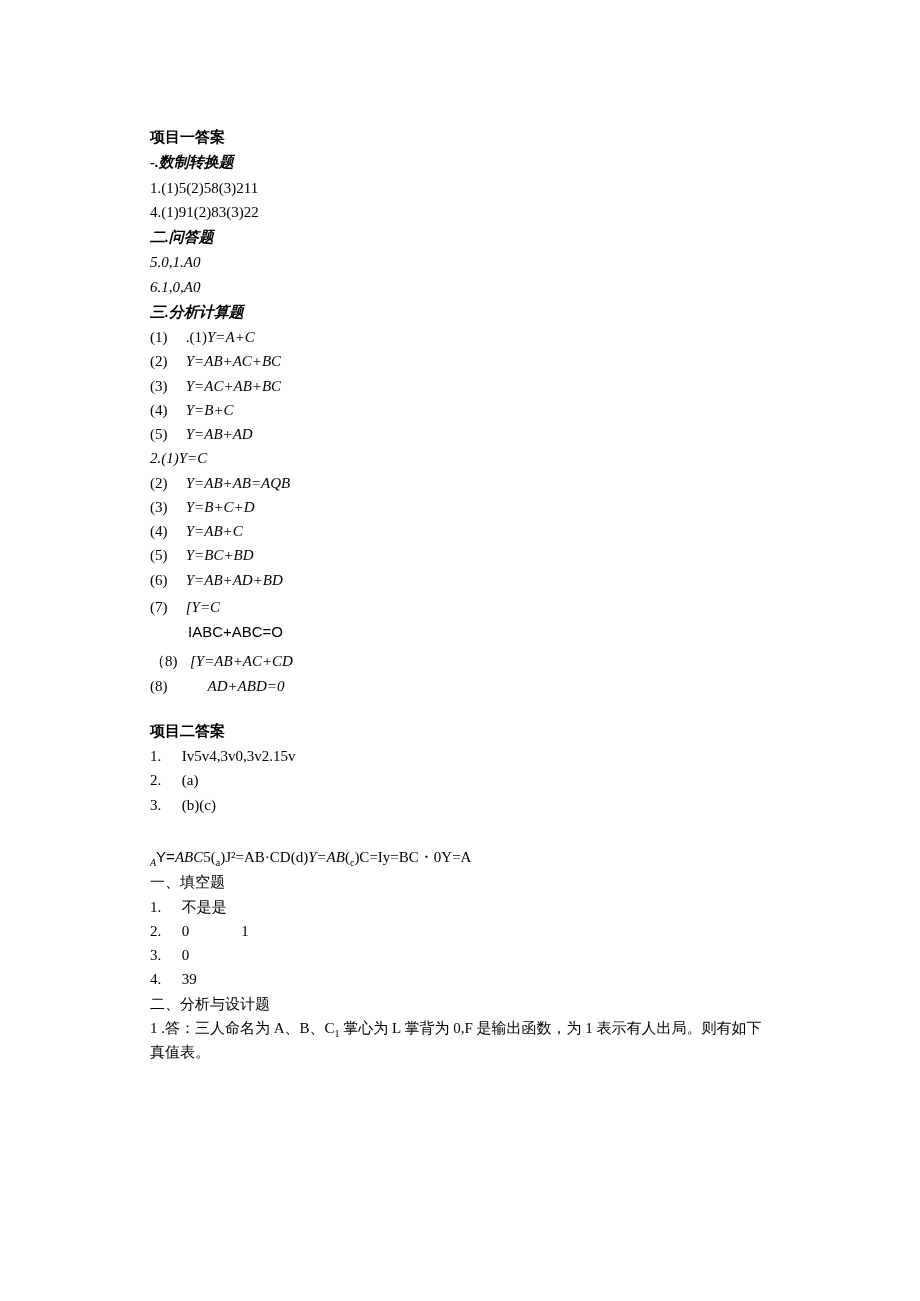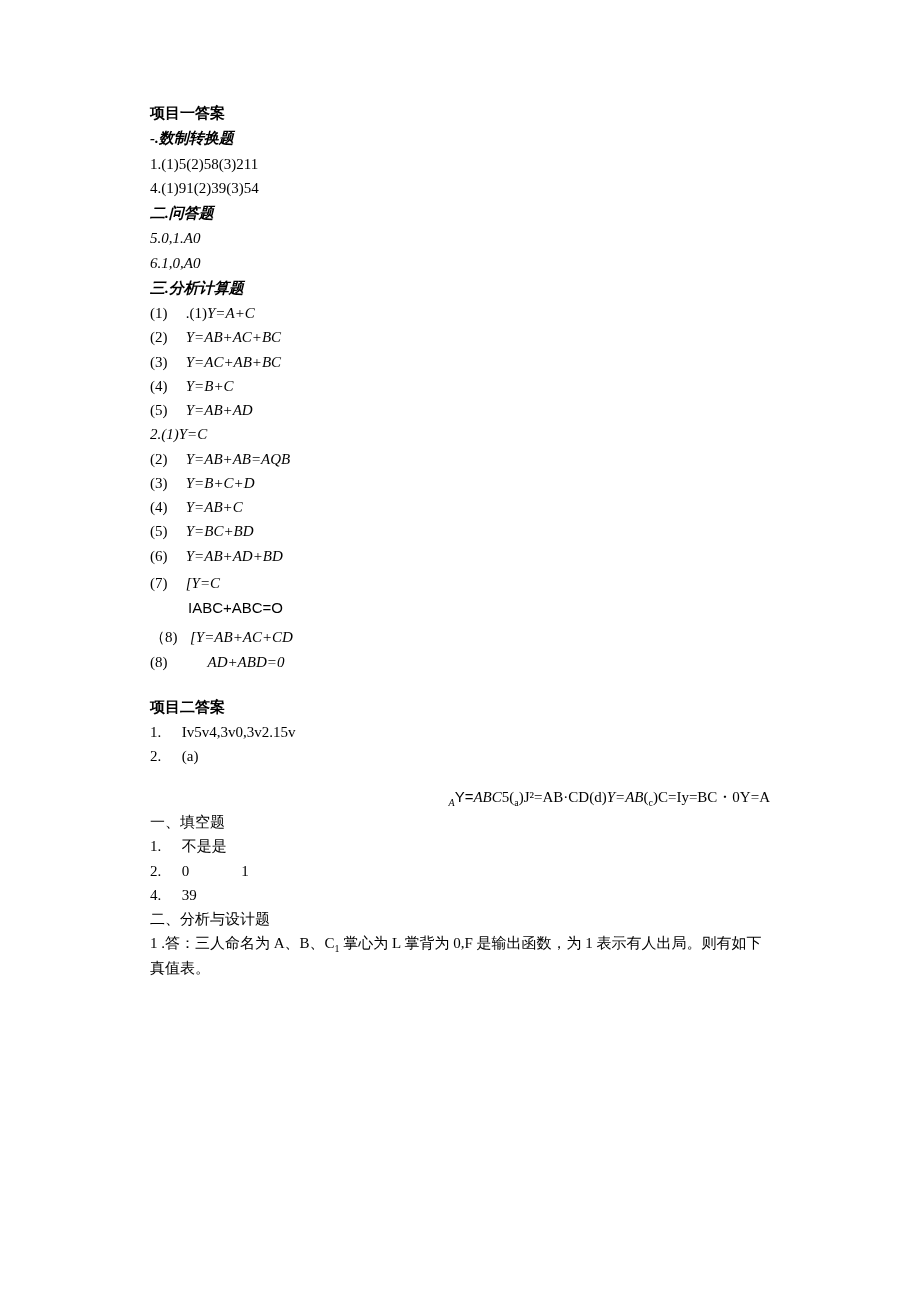--- a/index.html
+++ b/index.html
@@ -4,21 +4,21 @@
 <style>
   body {
     background: #ffffff;
     margin: 0;
     padding: 0;
     width: 920px;
     font-family: "SimSun", "Times New Roman", serif;
     color: #000000;
   }
   .page {
-    padding: 96px 150px 80px 150px;
+    padding: 120px 150px 80px 150px;
     font-size: 15px;
     line-height: 1.55;
   }
   .heading {
     font-weight: bold;
     margin-top: 6px;
     margin-bottom: 2px;
   }
   .subheading {
     font-weight: bold;
@@ -46,22 +46,21 @@
     display: inline-block;
     width: 40px;
   }
   .sub-indent {
     padding-left: 38px;
   }
   .gap-above {
     margin-top: 22px;
   }
   .gap-above-small {
-    margin-top: 16px;
-    text-align: right;
+    margin-top: 28px;
   }
   .sec2-line {
   }
   .sec2-num {
     display: inline-block;
     width: 28px;
   }
   .sec3-fill {
   }
   .answer-space {
@@ -75,21 +74,21 @@
 </style>
 </head>
 <body>
 
 <div class="page">
 
   <div class="heading">项目一答案</div>
   <div class="subheading">-.数制转换题</div>
 
   <div class="line num-line">1.(1)5(2)58(3)211</div>
-  <div class="line num-line">4.(1)91(2)39(3)54</div>
+  <div class="line num-line">4.(1)91(2)83(3)22</div>
 
   <div class="subheading">二.问答题</div>
   <div class="line formula">5.0,1.A0</div>
   <div class="line formula">6.1,0,A0</div>
 
   <div class="subheading">三.分析计算题</div>
 
   <div class="line">
     <span class="li-num">(1)</span>
     <span>.(1)</span><span class="formula">Y=A+C</span>
@@ -154,36 +153,44 @@
   <div class="heading gap-above">项目二答案</div>
 
   <div class="line sec2-line">
     <span class="sec2-num">1.</span>
     <span>Iv5v4,3v0,3v2.15v</span>
   </div>
   <div class="line sec2-line">
     <span class="sec2-num">2.</span>
     <span>(a)</span>
   </div>
+  <div class="line sec2-line">
+    <span class="sec2-num">3.</span>
+    <span>(b)(c)</span>
+  </div>
 
   <div class="line gap-above-small">
     <span class="subscript formula">A</span><span class="formula upright" style="font-family:Arial,sans-serif;font-weight:normal;">Y=</span><span class="formula">ABC</span><span>5(</span><span class="subscript">a</span><span>)J²=AB·CD(d)</span><span class="formula">Y=AB</span><span>(</span><span class="subscript">c</span><span>)C=Iy=BC・0Y=A</span>
   </div>
 
   <div class="line">一、填空题</div>
 
   <div class="line sec3-fill">
     <span class="sec2-num">1.</span>
     <span>不是</span><span>是</span>
   </div>
   <div class="line sec3-fill">
     <span class="sec2-num">2.</span>
     <span>0</span><span class="answer-space"></span><span>1</span>
   </div>
   <div class="line sec3-fill">
+    <span class="sec2-num">3.</span>
+    <span>0</span>
+  </div>
+  <div class="line sec3-fill">
     <span class="sec2-num">4.</span>
     <span>39</span>
   </div>
 
   <div class="line">二、分析与设计题</div>
 
   <div class="line">
     <span>1</span>
     <span>.答：三人命名为 A、B、C</span><span class="subscript">1</span><span> 掌心为 L 掌背为 0,F 是输出函数，为 1 表示有人出局。则有如下真值表。</span>
   </div>

